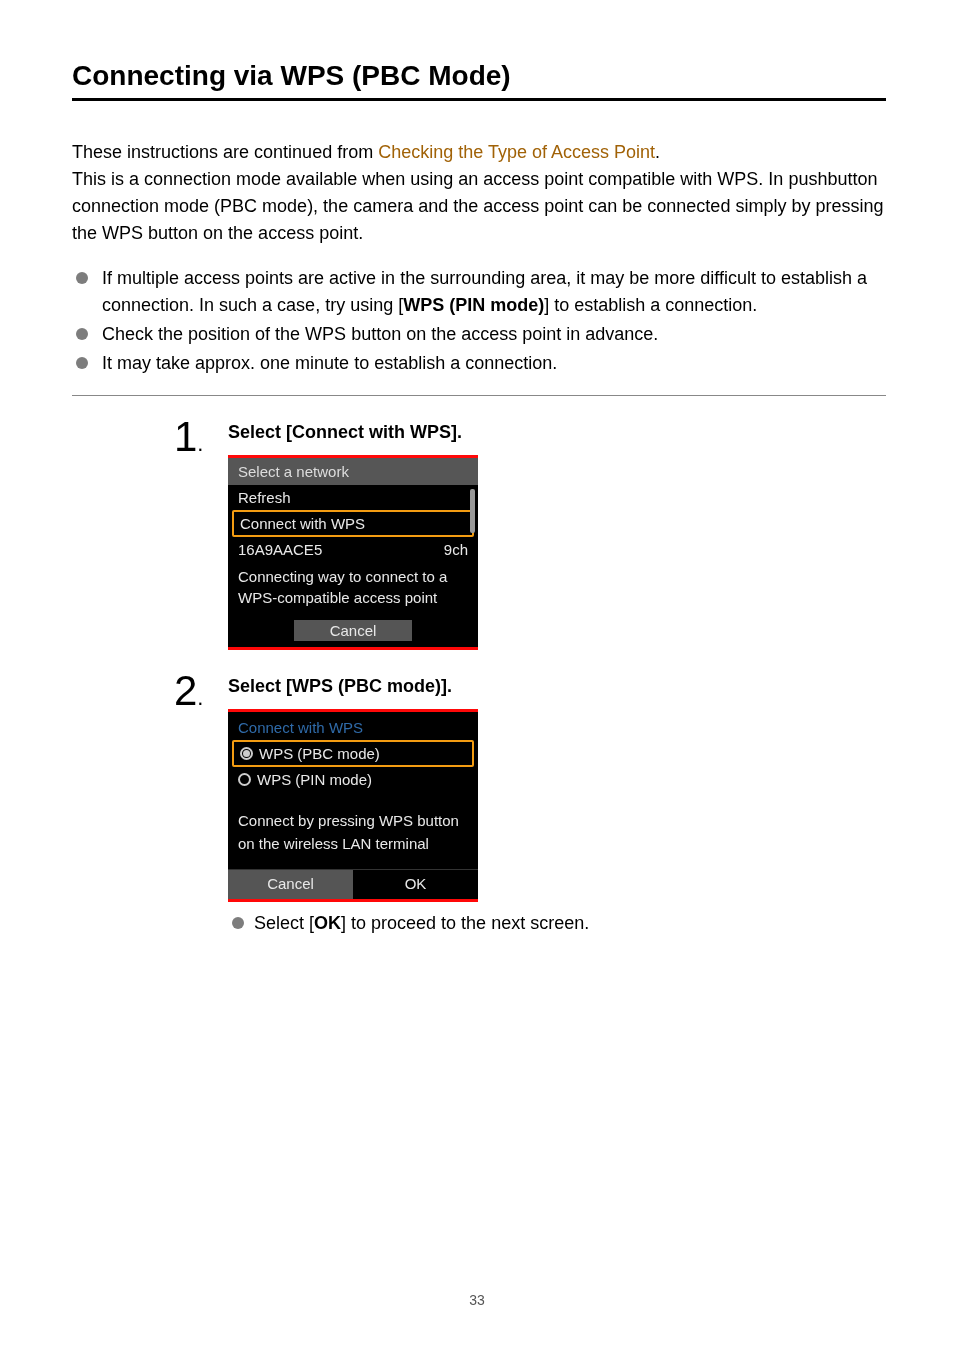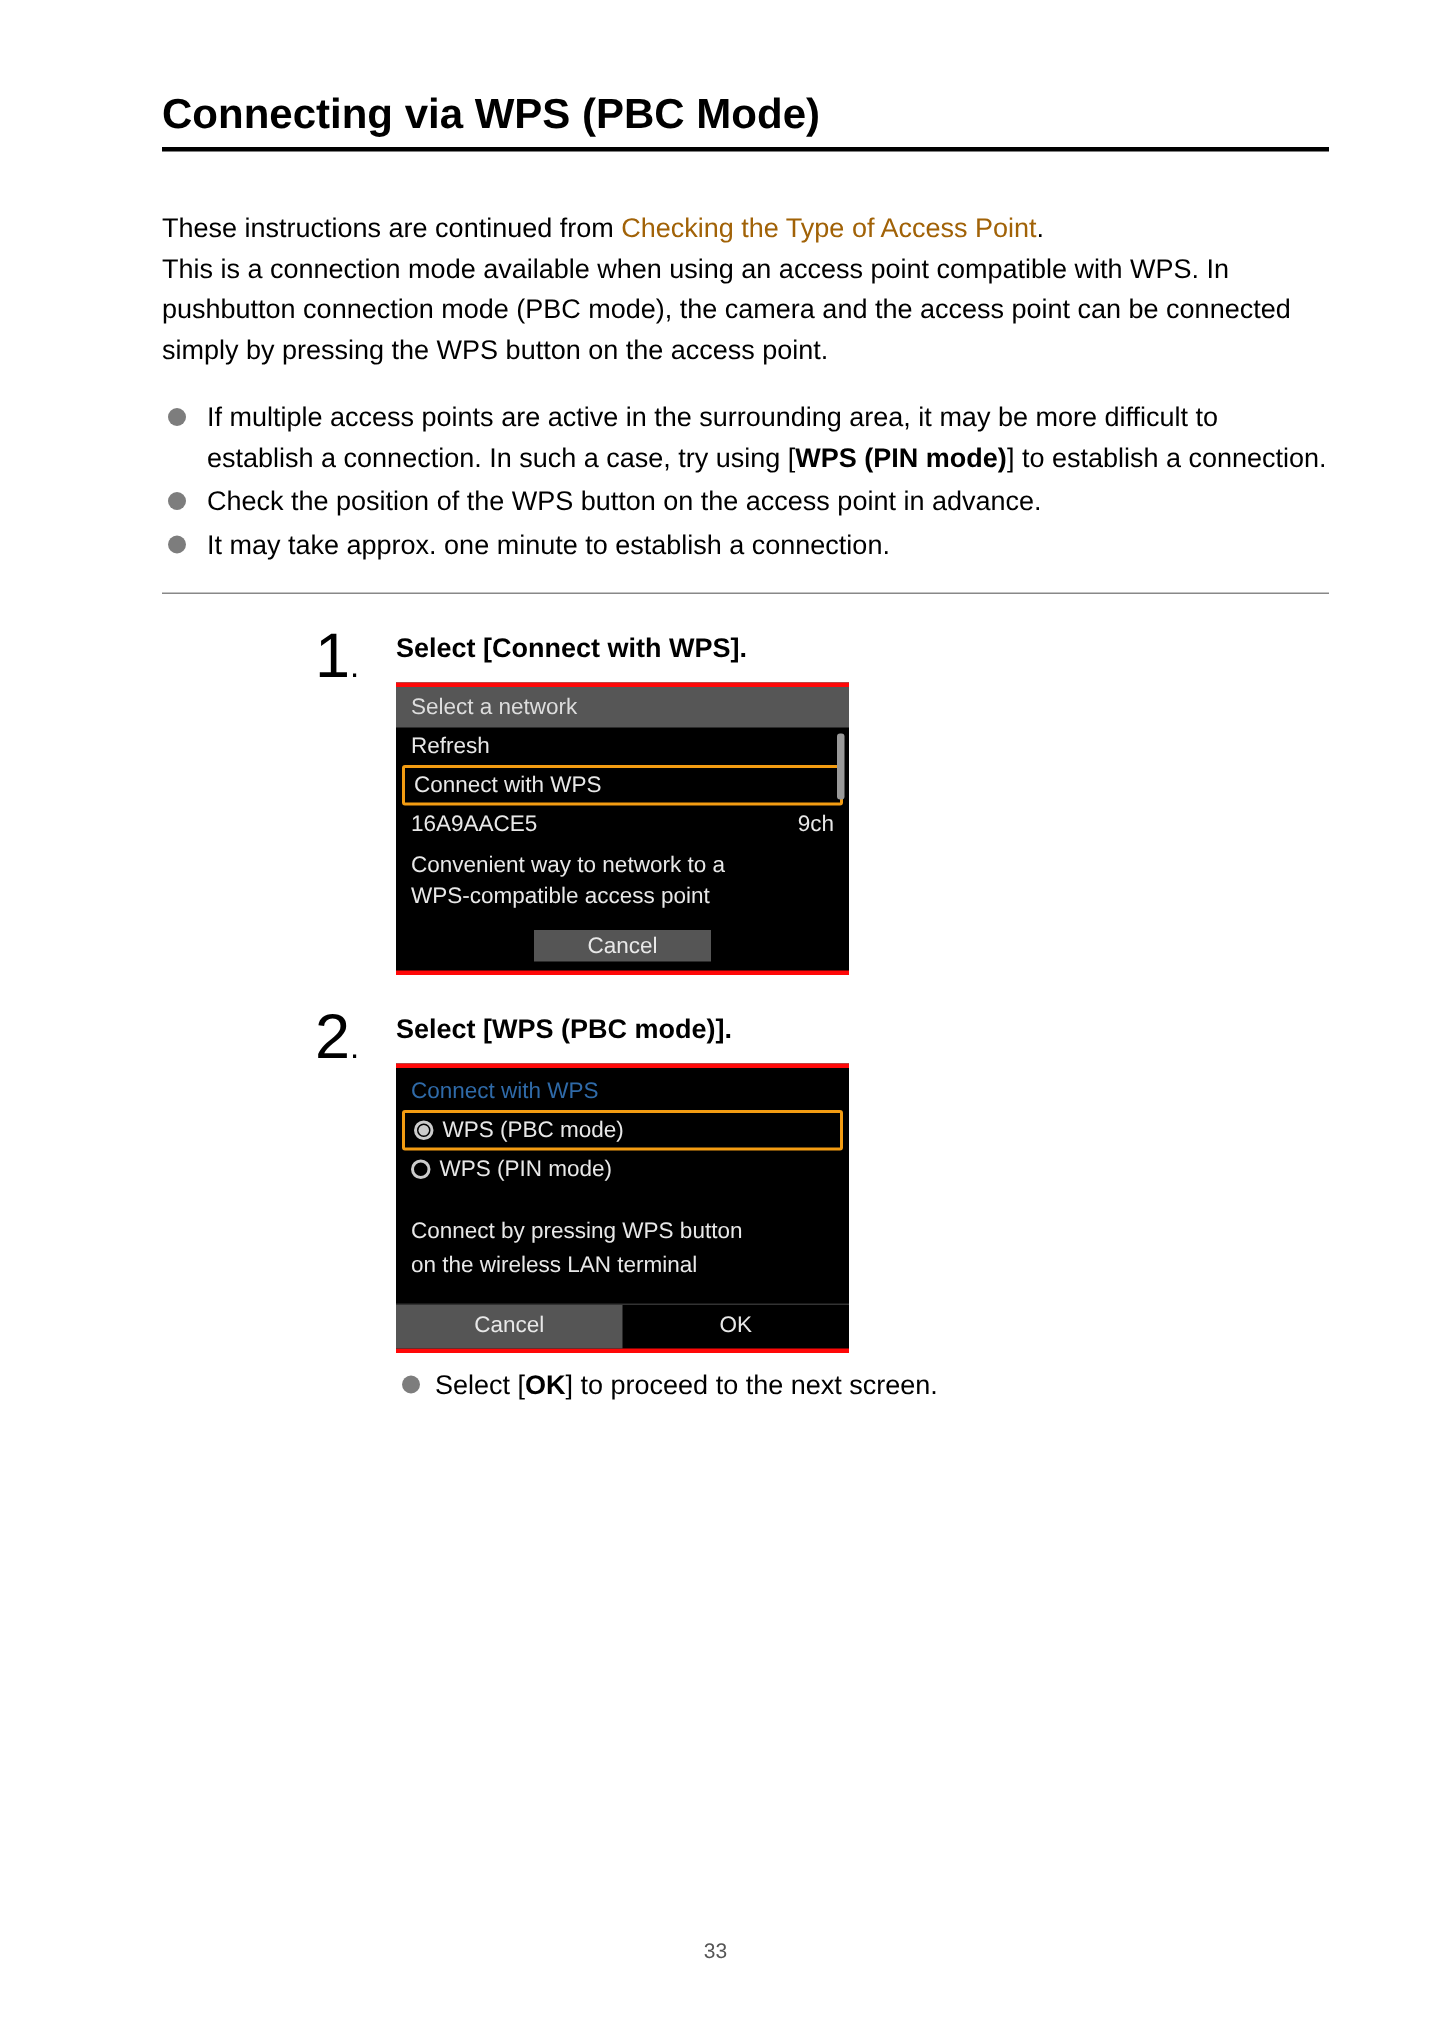--- a/index.html
+++ b/index.html
@@ -6,21 +6,20 @@
     body {
       width: 954px;
       height: 1345px;
       font-family: Arial, Helvetica, sans-serif;
       color: #000;
       background: #fff;
       position: relative;
     }
     .content {
       padding: 60px 68px 0 72px;
-      margin-left: 36px;
     }
     .page-title {
       font-size: 28px;
       font-weight: bold;
       border-bottom: 3px solid #000;
       padding-bottom: 6px;
       margin-bottom: 38px;
     }
     .para {
       font-size: 18px;
@@ -81,21 +80,21 @@
     .step-body {
       flex: 1;
       padding-top: 6px;
     }
     .step-title {
       font-size: 18px;
       font-weight: bold;
       margin-bottom: 12px;
     }
     .screenshot {
-      width: 302px;
+      width: 250px;
       background: #000;
       border-top: 3px solid #ff0808;
       border-bottom: 3px solid #ff0808;
       font-size: 15px;
       color: #e8e8e8;
     }
     .shot-header {
       background: #565656;
       padding: 5px 10px;
       color: #ddd;
@@ -246,21 +245,21 @@
         <div class="scroll-area">
           <div class="shot-row">Refresh</div>
           <div class="scroll-bar"></div>
         </div>
         <div class="shot-sel">Connect with WPS</div>
         <div class="shot-row">
           <span>16A9AACE5</span>
           <span>9ch</span>
         </div>
         <div class="shot-desc">
-          <span>Convenient way to network to a</span><br>
+          <span>Connecting way to connect to a</span><br>
           <span>WPS-compatible access point</span>
         </div>
         <div class="shot-cancel">
           <span>Cancel</span>
         </div>
       </div>
     </div>
   </div>
 
   <div class="step">

